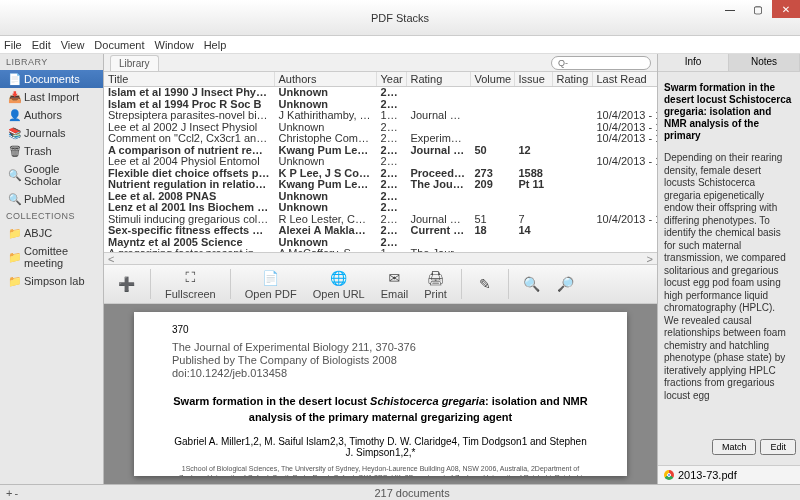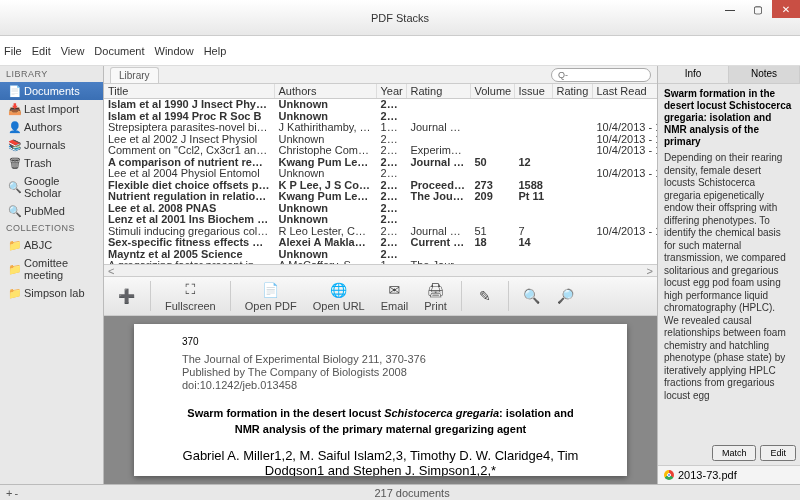--- a/index.html
+++ b/index.html
@@ -2,21 +2,21 @@
 <html><head>
 <meta charset="utf-8">
 <style>
 * { margin: 0; padding: 0; box-sizing: border-box; font-family: Tahoma, Arial, sans-serif; font-size: 11px; }
 body { background: #f0f0f0; width: 800px; height: 500px; overflow: hidden; display: flex; flex-direction: column; }
 .titlebar { height: 36px; background: linear-gradient(#fff,#e8e8e8); display: flex; align-items: center; position: relative; border-bottom: 1px solid #ccc; }
 .titlebar-title { flex: 1; text-align: center; font-size: 11px; color: #333; }
 .winbtns { display: flex; position: absolute; right: 0; top: 0; height: 18px; }
 .winbtn { width: 28px; height: 18px; display: flex; align-items: center; justify-content: center; font-size: 10px; }
 .winbtn.close { background: #c94f44; color: #fff; }
-.menubar { height: 30px; background: #fff; display: flex; align-items: center; padding: 0 4px; gap: 10px; border-bottom: 1px solid #ddd; font-size: 11px; }
+.menubar { height: 18px; background: #fff; display: flex; align-items: center; padding: 0 4px; gap: 10px; border-bottom: 1px solid #ddd; font-size: 11px; }
 .menubar span { color: #333; }
 .content { flex: 1; display: flex; overflow: hidden; }
 .sidebar { width: 104px; background: #e8e8e8; border-right: 1px solid #bbb; display: flex; flex-direction: column; font-size: 10px; }
 .sidehdr { padding: 3px 6px; color: #666; font-size: 9px; letter-spacing: 0.5px; }
 .sideitem { padding: 3px 6px 3px 8px; display: flex; align-items: center; gap: 4px; color: #333; }
 .sideitem.active { background: linear-gradient(#4a7fc4,#3a6fb4); color: #fff; }
 .sideicon { width: 12px; height: 12px; display: inline-block; }
 .main { flex: 1; display: flex; flex-direction: column; overflow: hidden; }
 .topbar { height: 18px; display: flex; align-items: center; padding: 0 6px; gap: 8px; border-bottom: 1px solid #ccc; }
 .tab { font-size: 10px; color: #555; padding: 2px 8px; background: #f8f8f8; border: 1px solid #ccc; border-bottom: none; border-radius: 3px 3px 0 0; }
@@ -27,27 +27,27 @@
 td { padding: 0 4px; border-right: 1px solid transparent; white-space: nowrap; overflow: hidden; text-overflow: ellipsis; height: 11.5px; line-height: 11.5px; color: #333; }
 tr.bold td { font-weight: bold; }
 .scrollhint { height: 12px; background: #f0f0f0; border-top: 1px solid #ccc; display: flex; align-items: center; }
 .scrollhint::before { content: '<'; padding: 0 4px; color: #888; }
 .scrollhint::after { content: '>'; padding: 0 4px; color: #888; margin-left: auto; }
 .toolbar { height: 40px; background: linear-gradient(#f8f8f8,#e4e4e4); border-top: 1px solid #ccc; border-bottom: 1px solid #ccc; display: flex; align-items: center; padding: 0 8px; gap: 4px; }
 .tbtn { display: flex; flex-direction: column; align-items: center; gap: 1px; padding: 2px 6px; font-size: 8px; color: #444; }
 .tbtn .ico { width: 18px; height: 18px; display: flex; align-items: center; justify-content: center; font-size: 14px; }
 .sep { width: 1px; height: 30px; background: #ccc; margin: 0 4px; }
 .preview { flex: 1; background: #888; padding: 8px 30px; overflow: hidden; }
-.page { background: #fff; height: 100%; padding: 12px 48px; box-shadow: 0 2px 6px rgba(0,0,0,0.4); overflow: hidden; }
+.page { background: #fff; height: 100%; padding: 12px 38px; box-shadow: 0 2px 6px rgba(0,0,0,0.4); overflow: hidden; }
 .page .pgnum { font-size: 10px; margin-bottom: 6px; }
 .page .jrnl { font-size: 7px; color: #555; line-height: 1.2; margin-bottom: 12px; }
 .page .ptitle { font-size: 13px; font-weight: bold; text-align: center; margin-bottom: 10px; line-height: 1.3; }
-.page .authors { font-size: 13px; text-align: center; margin-bottom: 6px; }
+.page .authors { font-size: 10px; text-align: center; margin-bottom: 6px; }
 .page .affil { font-size: 7px; text-align: center; color: #555; line-height: 1.3; }
-.rightpanel { width: 143px; background: #e8e8e8; border-left: 1px solid #bbb; display: flex; flex-direction: column; font-size: 10px; }
+.rightpanel { width: 143px; background: #e8e8e8; border-left: 1px solid #bbb; display: flex; flex-direction: column; font-size: 10px; gap: 6px; }
 .rtabs { height: 18px; display: flex; border-bottom: 1px solid #ccc; }
 .rtab { flex: 1; text-align: center; padding: 2px; background: #d8d8d8; font-size: 10px; border-right: 1px solid #ccc; }
 .rtab.active { background: #e8e8e8; }
 .rtitle { padding: 4px 6px; font-weight: bold; font-size: 10px; line-height: 1.2; }
 .rbody { padding: 0 10px 4px 6px; font-size: 10px; line-height: 1.25; flex: 1; overflow: hidden; color: #333; }
 .rbtns { padding: 4px; display: flex; gap: 4px; justify-content: flex-end; }
 .rbtns button { font-size: 9px; padding: 1px 8px; }
 .rfile { padding: 3px 6px; background: #f4f4f4; border-top: 1px solid #ccc; display: flex; align-items: center; gap: 4px; font-size: 10px; }
 .statusbar { height: 16px; background: #e8e8e8; border-top: 1px solid #bbb; display: flex; align-items: center; font-size: 10px; color: #555; }
 .statusbar .left { padding: 0 6px; display: flex; gap: 2px; }

